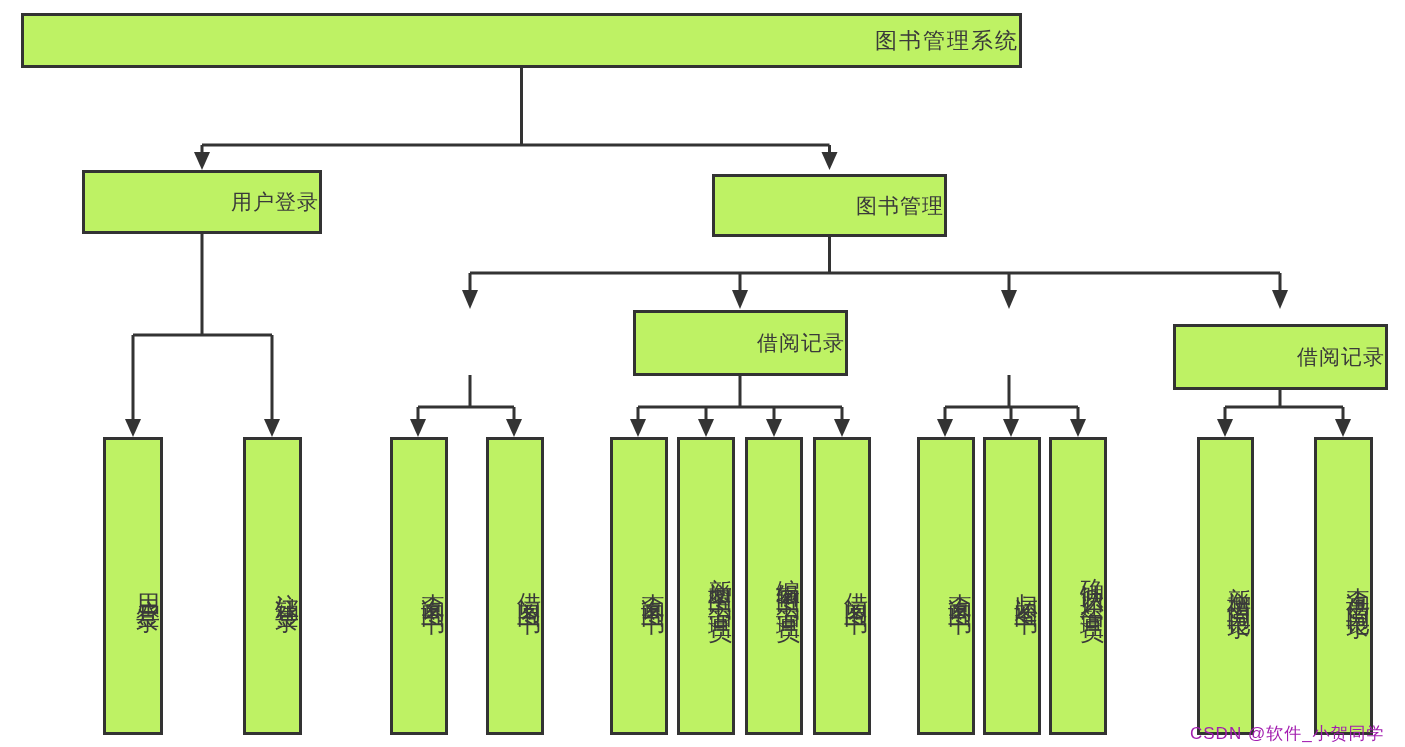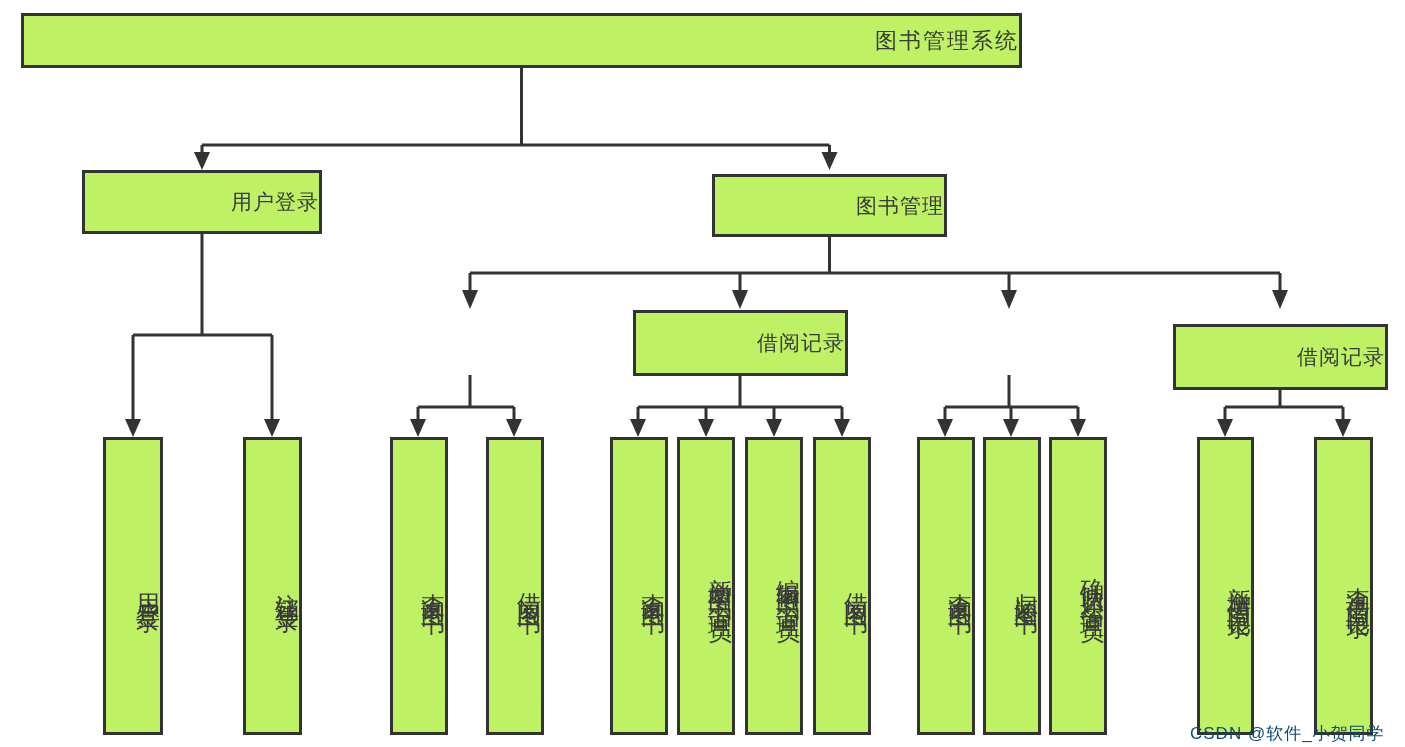--- a/index.html
+++ b/index.html
@@ -20,21 +20,21 @@
   .h-label { font-size:21px; letter-spacing:1px; white-space:nowrap; }
   .root-label { font-size:22px; letter-spacing:2px; }
   .v-box span {
     writing-mode:vertical-rl; text-orientation:mixed;
     font-size:24px; letter-spacing:6px; line-height:1;
     white-space:nowrap;
   }
   .watermark {
     position:absolute; left:1190px; top:722px;
     font-size:17px; letter-spacing:1px;
-    color:#0c4a6e; white-space:nowrap; z-index:5;
+    color:#a21caf; white-space:nowrap; z-index:5;
   }
 </style>
 </head>
 <body>
 
 <div id="stage">
 
   <svg id="connectors" viewBox="0 0 1405 747" xmlns="http://www.w3.org/2000/svg">
     <g stroke="#333333" stroke-width="3" fill="none">
       <path d="M521.5 68 V145 M202 145 H829.5 M202 145 V153 M829.5 145 V153"></path>

